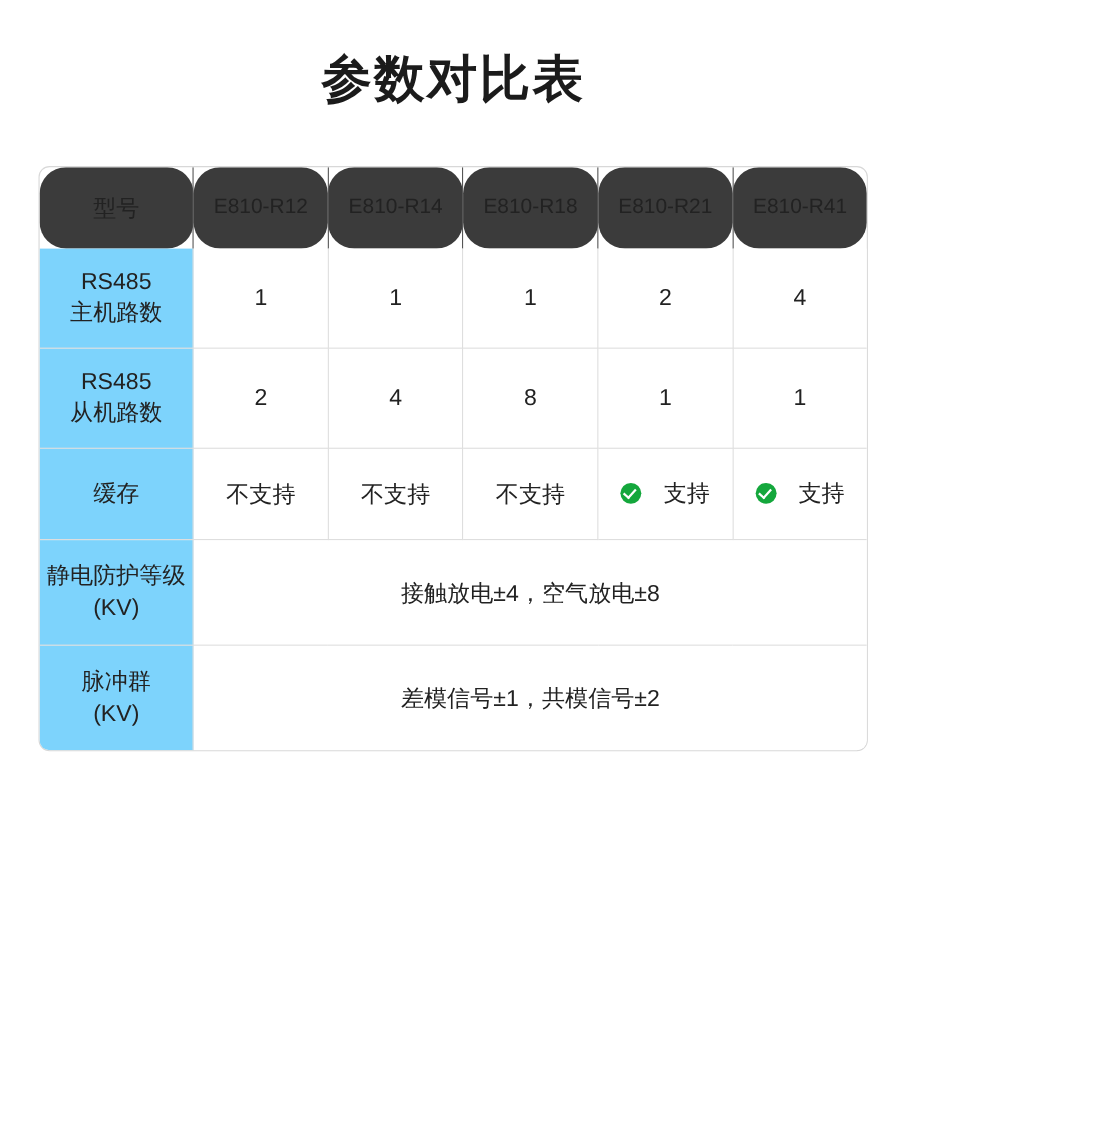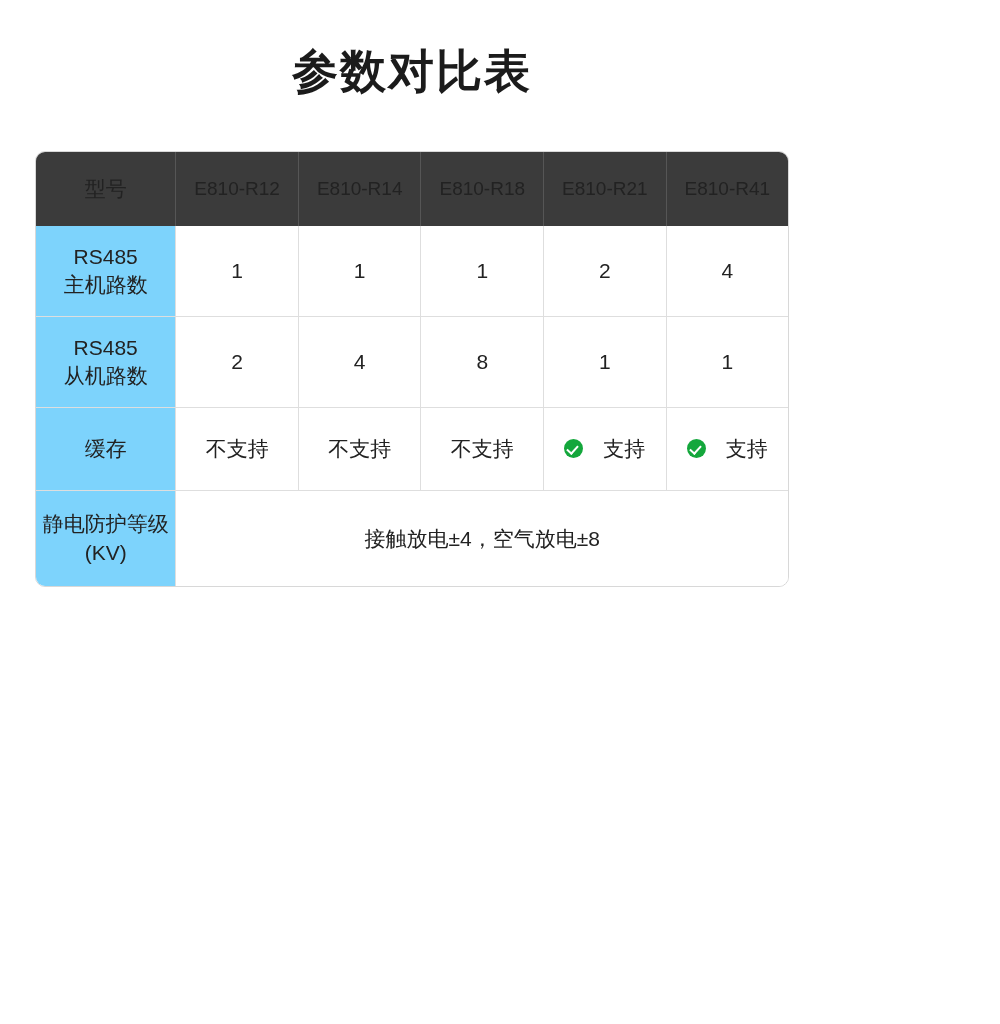--- a/index.html
+++ b/index.html
@@ -62,20 +62,21 @@
 
   
   thead th {
     background: #3b3b3b;
     color: #ffffff;
     height: 74px;
     font-size: 24px;
     font-weight: normal;
     border-right: 1px solid #565656 !important;
     border-bottom: none !important;
+    border-radius: 24px;
   }
   thead th:last-child {
     border-right: none !important;
   }
   thead th.model-head {
     font-size: 19px;
   }
 
   
   td.label {
@@ -206,19 +207,26 @@
 
 
         <tr class="r-wide">
           <td class="label">
             <span class="sub">静电防护等级</span>
             <span class="sub">(KV)</span>
           </td>
           <td class="value merged" colspan="5">接触放电±4，空气放电±8</td>
         </tr>
 
+        <tr class="r-wide">
+          <td class="label">
+            <span class="sub">脉冲群</span>
+            <span class="sub">(KV)</span>
+          </td>
+          <td class="value merged" colspan="5">差模信号±1，共模信号±2</td>
+        </tr>
 
 
       </tbody>
     </table>
   </div>
 
 </div>
 
 </body></html>

